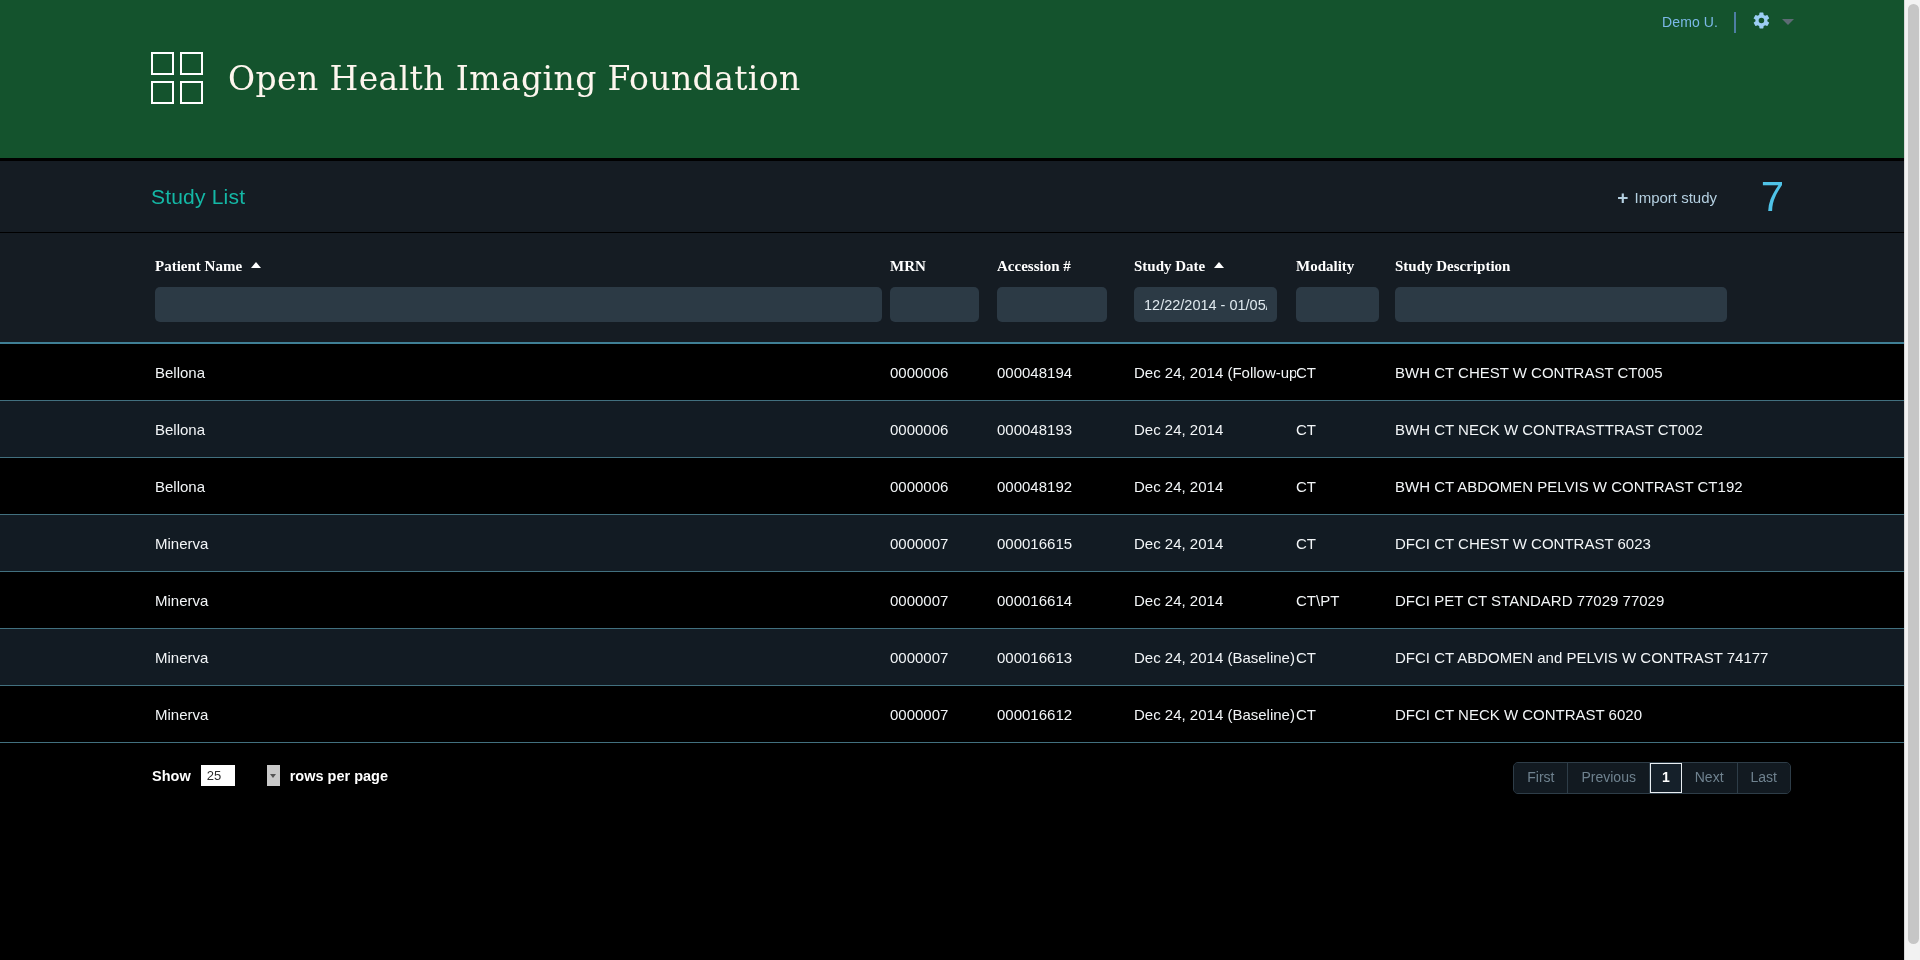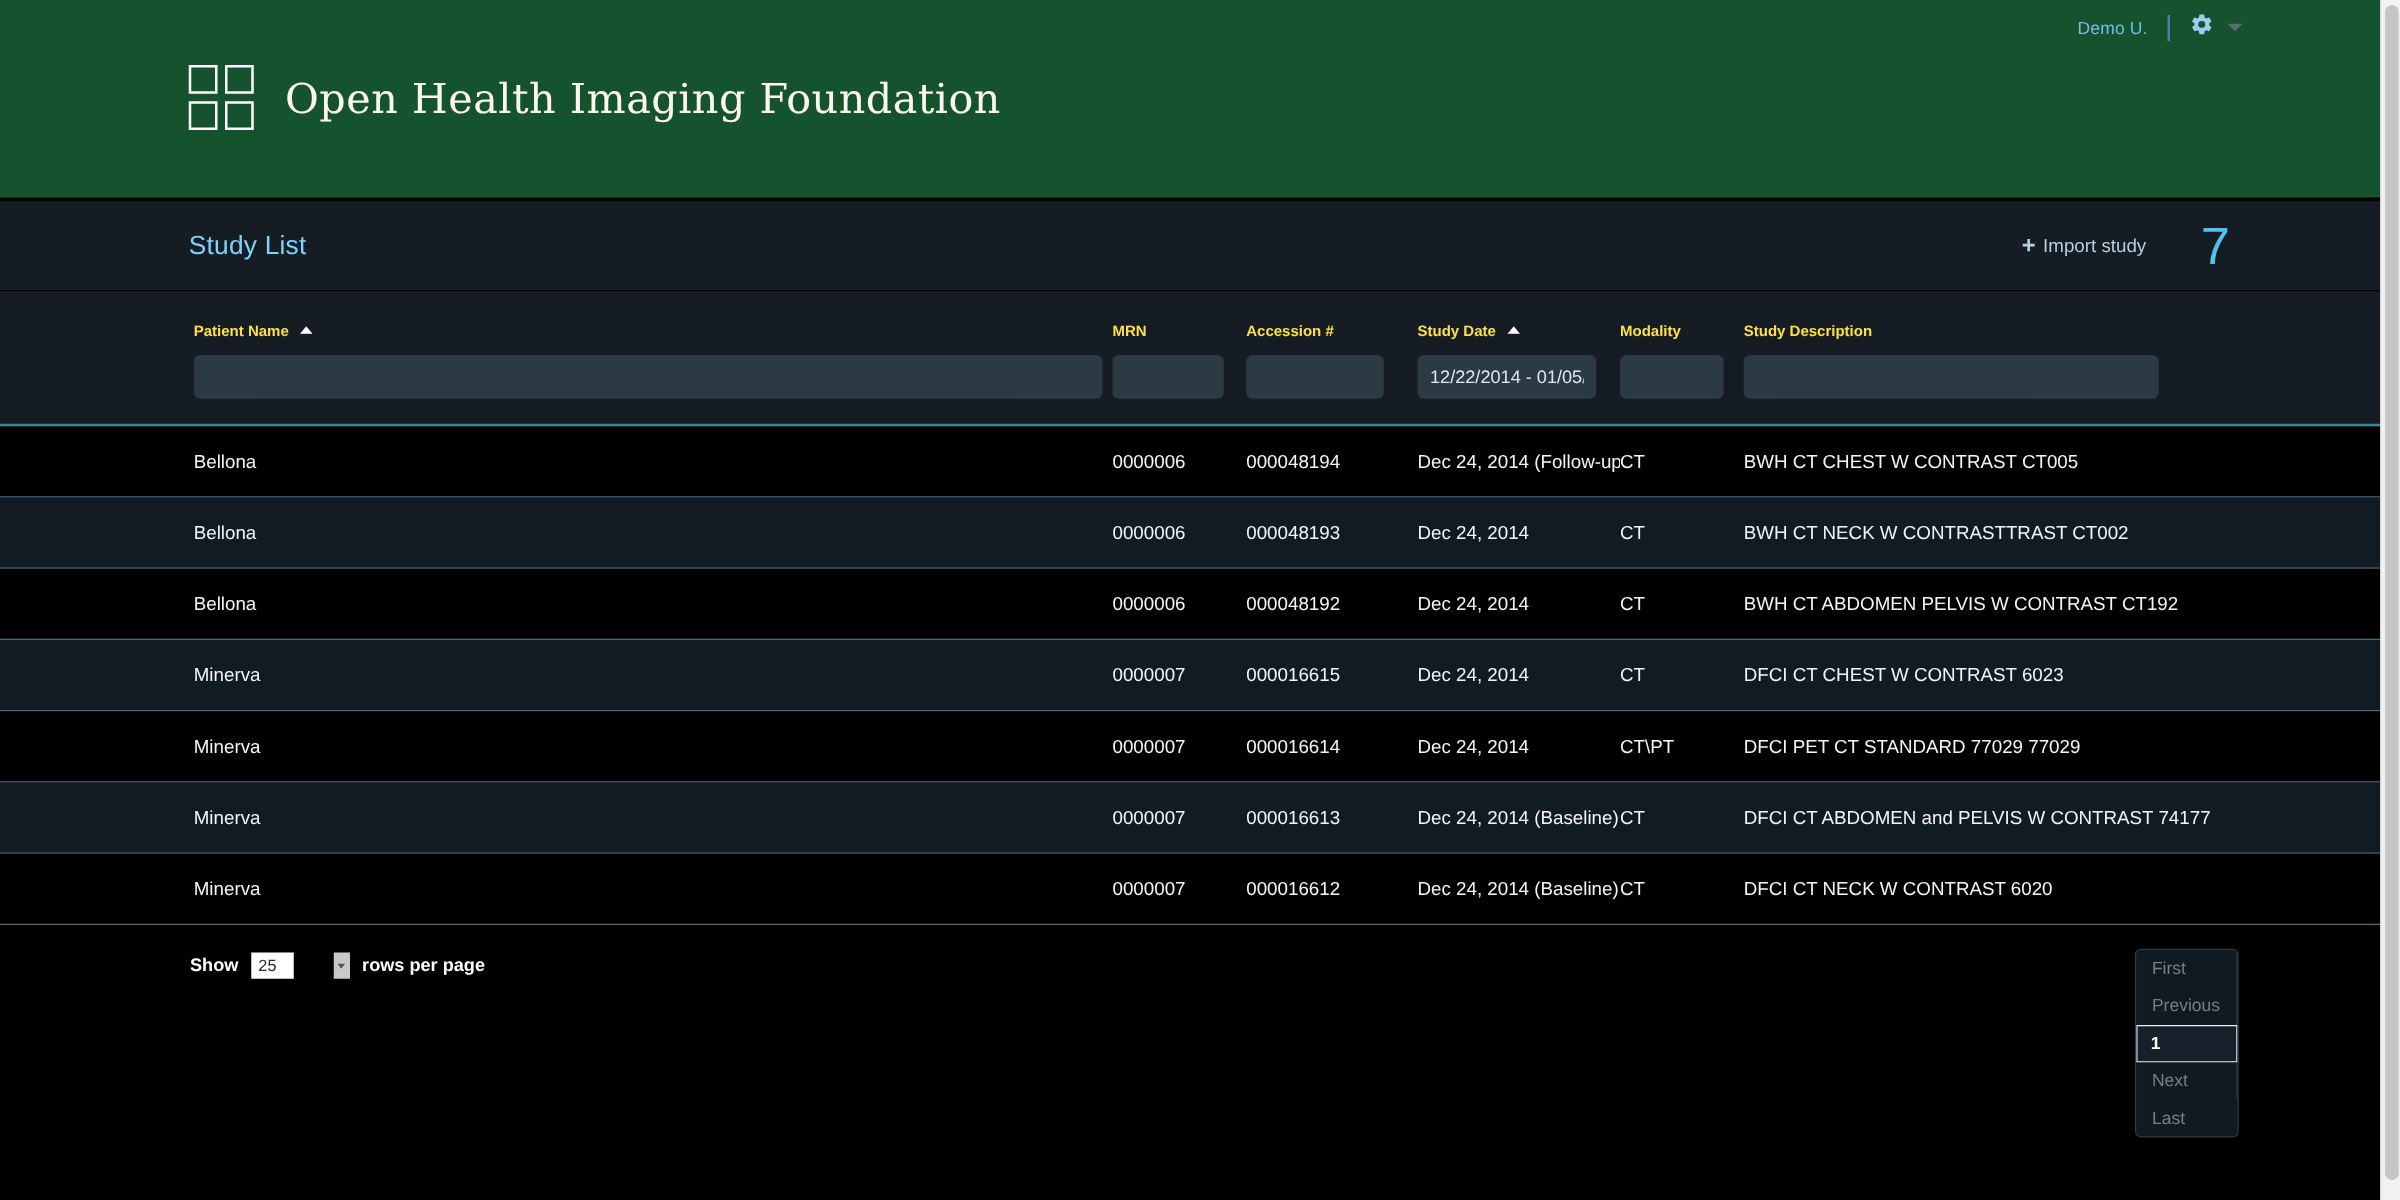--- a/index.html
+++ b/index.html
@@ -89,21 +89,21 @@
     width: 1904px;
     height: 72px;
     background: #151c23;
     border-bottom: 1px solid #000000;
   }
   .studylist-title {
     position: absolute;
     left: 151px;
     top: 50%;
     transform: translateY(-50%);
-    color: #7dd3fc;
+    color: #14b8a6;
     font-size: 21px;
     letter-spacing: .2px;
   }
   .import-study {
     position: absolute;
     right: 187px;
     top: 50%;
     transform: translateY(-50%);
     display: flex;
     align-items: center;
@@ -141,28 +141,29 @@
 
   .grid-row {
     display: grid;
     grid-template-columns: 735px 107px 137px 162px 99px 1px;
     padding-left: 155px;
     padding-right: 60px;
     align-items: center;
   }
 
   .th {
-    color: #fde047;
-    font-size: 12px;
+    color: #ffffff;
+    font-size: 15px;
     font-weight: bold;
     white-space: nowrap;
     display: flex;
     align-items: center;
     padding-top: 25px;
     padding-bottom: 12px;
+    font-family: Liberation Serif, serif;
   }
   .sort-caret-icon {
     width: 0; height: 0;
     border-left: 5px solid transparent;
     border-right: 5px solid transparent;
     border-bottom: 6px solid #ffffff;
     margin-left: 9px;
     margin-bottom: 3px;
   }
 
@@ -261,21 +262,20 @@
 
   .pagination {
     position: absolute;
     right: 113px;
     top: 19px;
     display: flex;
     border: 1px solid #2e3d48;
     border-radius: 5px;
     overflow: hidden;
     background: #121a21;
-    flex-direction: column;
   }
   .page-btn {
     padding: 5px 13px 6px;
     color: #6f828f;
     font-size: 14px;
     border-right: 1px solid #2e3d48;
     background: #121a21;
     cursor: pointer;
     line-height: 1.35;
   }

